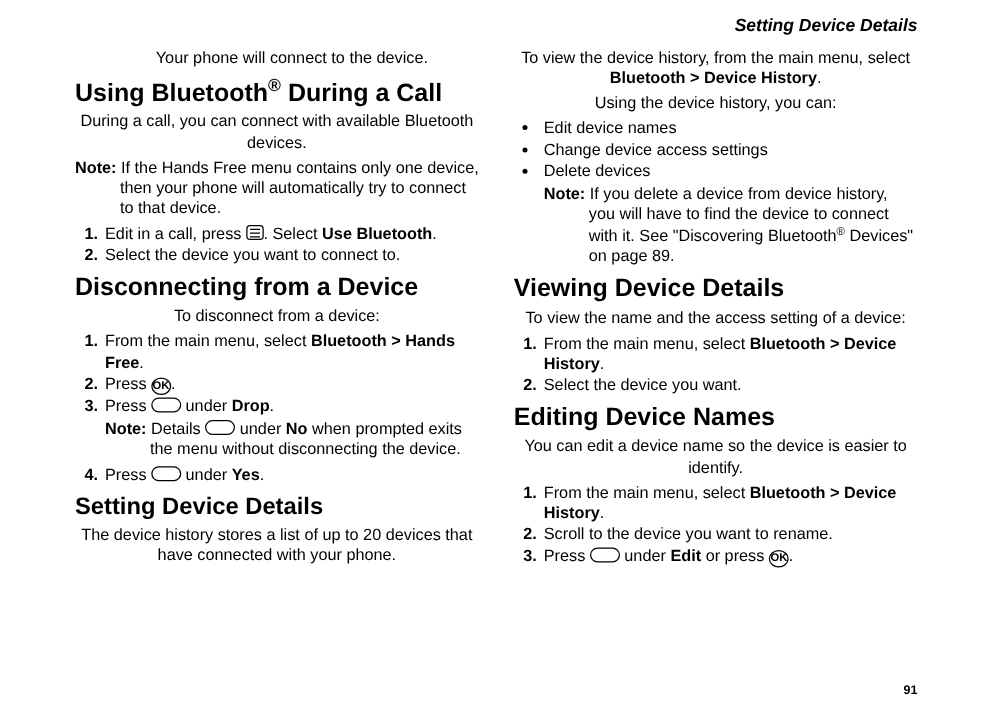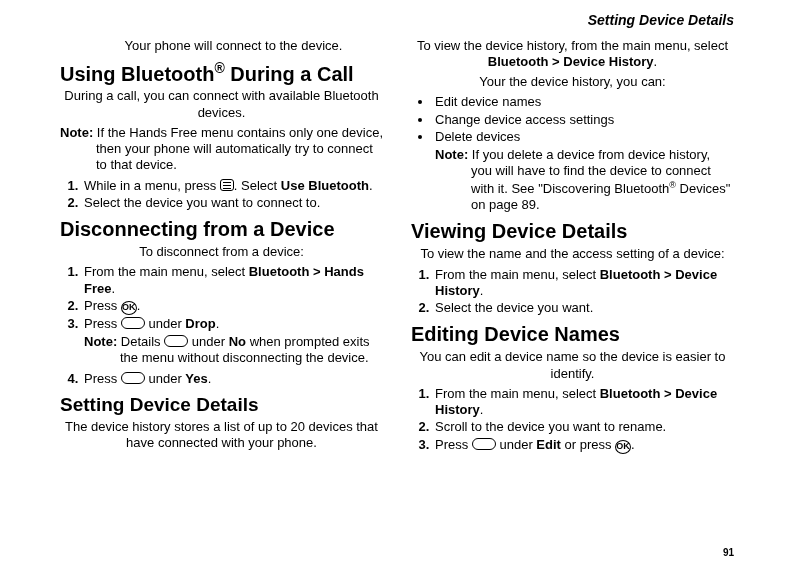--- a/index.html
+++ b/index.html
@@ -144,21 +144,21 @@
         <span>If the Hands Free menu contains only one device, then your phone will automatically try to connect to that device.</span>
       </div>
       <style>
         
         .note { padding-left: 36px; text-indent: -36px; }
         .note .note-label { display:inline; }
       </style>
 
       <ol class="numlist">
         <li>
-          <span>While in a menu, press </span><span class="menu-key"></span><span>.  Select </span><span class="b">Use Bluetooth</span><span>.</span>
+          <span>Edit in a call, press </span><span class="menu-key"></span><span>.  Select </span><span class="b">Use Bluetooth</span><span>.</span>
         </li>
         <li>Select the device you want to connect to.</li>
       </ol>
 
       <h2>Disconnecting from a Device</h2>
 
       <p>To disconnect from a device:</p>
 
       <ol class="numlist">
         <li>
@@ -186,21 +186,21 @@
       <p>The device history stores a list of up to 20 devices that have connected with your phone.</p>
 
     </div>
 
     <div class="col">
 
       <p>
         <span>To view the device history, from the main menu, select </span><span class="b">Bluetooth &gt; Device History</span><span>.</span>
       </p>
 
-      <p>Your the device history, you can:</p>
+      <p>Using the device history, you can:</p>
 
       <ul class="bullets">
         <li>Edit device names</li>
         <li>Change device access settings</li>
         <li>
           <span>Delete devices</span>
           <div class="note" style="margin-top:2px;">
             <span class="note-label">Note:</span>
             <span>
               <span>If you delete a device from device history, you will have to find the device to connect with it. See "Discovering Bluetooth</span><sup>®</sup><span> Devices" on page 89.</span>

